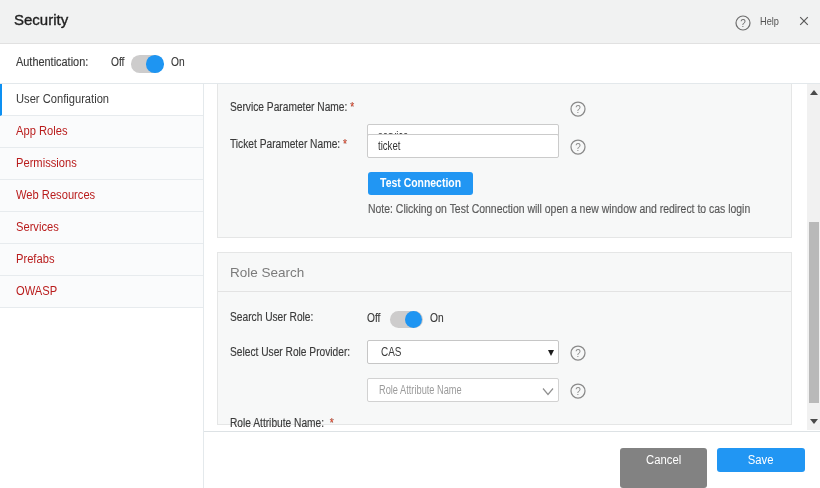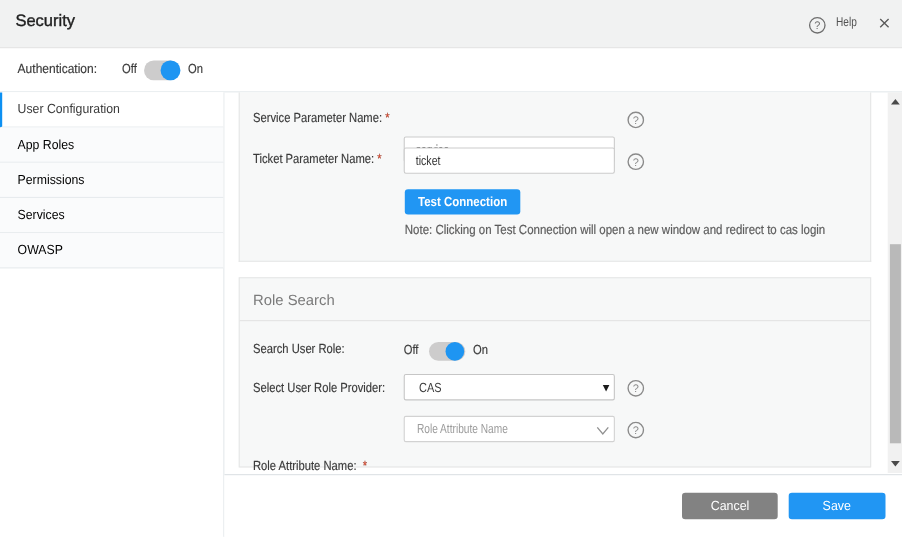--- a/index.html
+++ b/index.html
@@ -20,21 +20,21 @@
 .lbl { position:absolute; font-size:12px; line-height:14px; color:#3a3a3a; -webkit-text-stroke:0.15px #3a3a3a;
   white-space:nowrap; }
 .req { color:#f42; }
 
 .track { position:absolute; width:32.5px; height:17.5px; border-radius:8.75px; background:#cdcccc; }
 .knob { position:absolute; width:17.6px; height:17.6px; border-radius:50%; background:#1e95f2; }
 
 #side { position:absolute; left:0; top:84px; width:204px; height:404px;
   background:#fff; border-right:1px solid #e4e9ec;text-decoration:underline; }
 .sitem { position:relative; height:32px; line-height:31px; padding-left:16px;
-  background:#fafbfc; border-bottom:1px solid #e7ebee; font-size:12px; color:#000000; }
+  background:#fafbfc; border-bottom:1px solid #e7ebee; font-size:12px; color:#b91c1c; }
 .sitem.active { background:#fff; border-left:2px solid #0d90f2; padding-left:14px; color:#3a3a3a; }
 .sitem .sq { transform:scaleX(0.93); }
 
 #card1 { position:absolute; left:217px; top:84px; width:575px; height:154px;
   background:#f7f8f8; border:1px solid #e5e6e6; border-top:none; }
 #card2 { position:absolute; left:217px; top:252px; width:575px; height:173px;
   background:#f7f8f8; border:1px solid #e5e6e6; }
 #rmhead { position:absolute; left:218px; top:253px; width:573px; height:39px;
   border-bottom:1px solid #e3e3e3; }
 #rmtitle { position:absolute; left:230px; top:265px; font-size:13.5px; color:#7b7b7b;
@@ -77,21 +77,23 @@
 <div class="lbl" style="left:16px;top:55px;"><span class="sq" style="transform:scaleX(0.91)">Authentication:</span></div>
 <div class="lbl" style="left:110.5px;top:55px;"><span class="sq" style="transform:scaleX(0.85)">Off</span></div>
 <div class="track" style="left:130.9px;top:55.1px;"></div>
 <div class="knob" style="left:146px;top:55px;"></div>
 <div class="lbl" style="left:170.5px;top:55px;"><span class="sq" style="transform:scaleX(0.85)">On</span></div>
 
 <div id="side">
   <div class="sitem active"><span class="sq">User Configuration</span></div>
   <div class="sitem"><span class="sq">App Roles</span></div>
   <div class="sitem"><span class="sq">Permissions</span></div>
+  <div class="sitem"><span class="sq">Web Resources</span></div>
   <div class="sitem"><span class="sq">Services</span></div>
+  <div class="sitem"><span class="sq">Prefabs</span></div>
   <div class="sitem"><span class="sq">OWASP</span></div>
 </div>
 
 <div id="card1"></div>
 <div class="lbl" style="left:230px;top:100px;"><span class="sq" style="transform:scaleX(0.85)">Service Parameter Name: <span class="req">*</span></span></div>
 <div class="input" style="left:367px;top:97px;margin-top:27px;"><span class="sq" style="transform:scaleX(0.8)">service</span></div>
 <svg class="abs" style="left:570px;top:101px" width="16" height="16" viewBox="0 0 16 16">
   <circle cx="8" cy="8" r="7" fill="none" stroke="#8a8a8a" stroke-width="1.25"></circle>
   <text x="8" y="11.8" font-size="10" fill="#8a8a8a" text-anchor="middle" font-family="Liberation Sans">?</text>
 </svg>
@@ -125,19 +127,19 @@
 <div class="sel" style="left:367px;top:378px;border-color:#d2d2d2;color:#9b9b9b;padding-left:11px;"><span class="sq" style="transform:scaleX(0.77)">Role Attribute Name</span></div>
 <svg class="abs" style="left:542px;top:387px" width="12" height="9" viewBox="0 0 12 9">
   <path d="M1 1.5 L6 7.5 L11 1.5" fill="none" stroke="#909090" stroke-width="1.2"></path>
 </svg>
 <svg class="abs" style="left:570px;top:382.5px" width="16" height="16" viewBox="0 0 16 16">
   <circle cx="8" cy="8" r="7" fill="none" stroke="#8a8a8a" stroke-width="1.25"></circle>
   <text x="8" y="11.8" font-size="10" fill="#8a8a8a" text-anchor="middle" font-family="Liberation Sans">?</text>
 </svg>
 
 <div id="footer"></div>
-<div class="btn" style="left:620px;top:448px;width:87px;height:24px;line-height:24px;font-size:12px;background:#828282;"><span class="sq" style="transform:scaleX(0.94)">Cancel</span></div>
+<div class="btn" style="left:620px;top:448px;width:87px;height:40px;line-height:24px;font-size:12px;background:#828282;"><span class="sq" style="transform:scaleX(0.94)">Cancel</span></div>
 <div class="btn" style="left:717px;top:448px;width:88px;height:24px;line-height:24px;font-size:12px;"><span class="sq" style="transform:scaleX(0.94)">Save</span></div>
 
 <div id="sbtrack"></div>
 <div id="sbthumb"></div>
 <div class="arrow-up" style="left:809.5px;top:90px;"></div>
 <div class="arrow-dn" style="left:809.5px;top:418.5px;"></div>
 
 </body></html>

